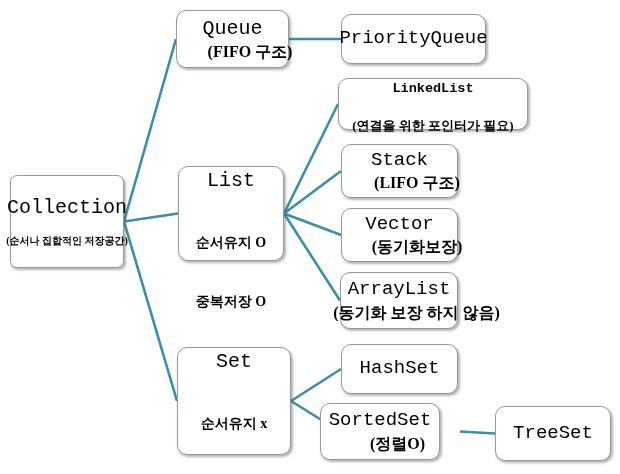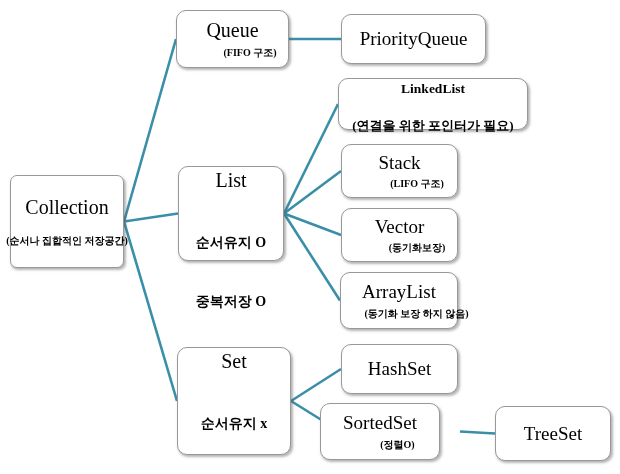--- a/index.html
+++ b/index.html
@@ -26,36 +26,36 @@
     box-shadow: 1.5px 2px 2.5px rgba(90,90,90,0.45);
     display: flex;
     flex-direction: column;
     align-items: center;
     justify-content: space-evenly;
     padding: 3px 2px;
     color: #000000;
     text-align: center;
   }
   .title {
-    font-family: Liberation Serif, serif;
+    font-family: Liberation Mono, monospace;
     line-height: 1.05;
     white-space: nowrap;
     text-align: center;
   }
   .t20 { font-size: 20px; }
   .t19 { font-size: 19px; }
   .t13 { font-size: 13.5px; font-weight: bold; }
   .note {
     font-family: "Liberation Serif", serif;
     font-weight: bold;
     line-height: 1.1;
     white-space: nowrap;
   }
   .n10 { font-size: 10px; }
-  .n12 { font-size: 10px; margin-left: 35px; }
+  .n12 { font-size: 16px; margin-left: 35px; }
   .n13 { font-size: 13px; }
   .n14 { font-size: 14px; margin-top: 44px; }
 </style>
 </head>
 <body>
 
 <div class="canvas">
 
   <svg class="connector-layer">
       <line x1="124" y1="221.5" x2="176" y2="39" stroke="#3A8FA8" stroke-width="2.6"></line>

